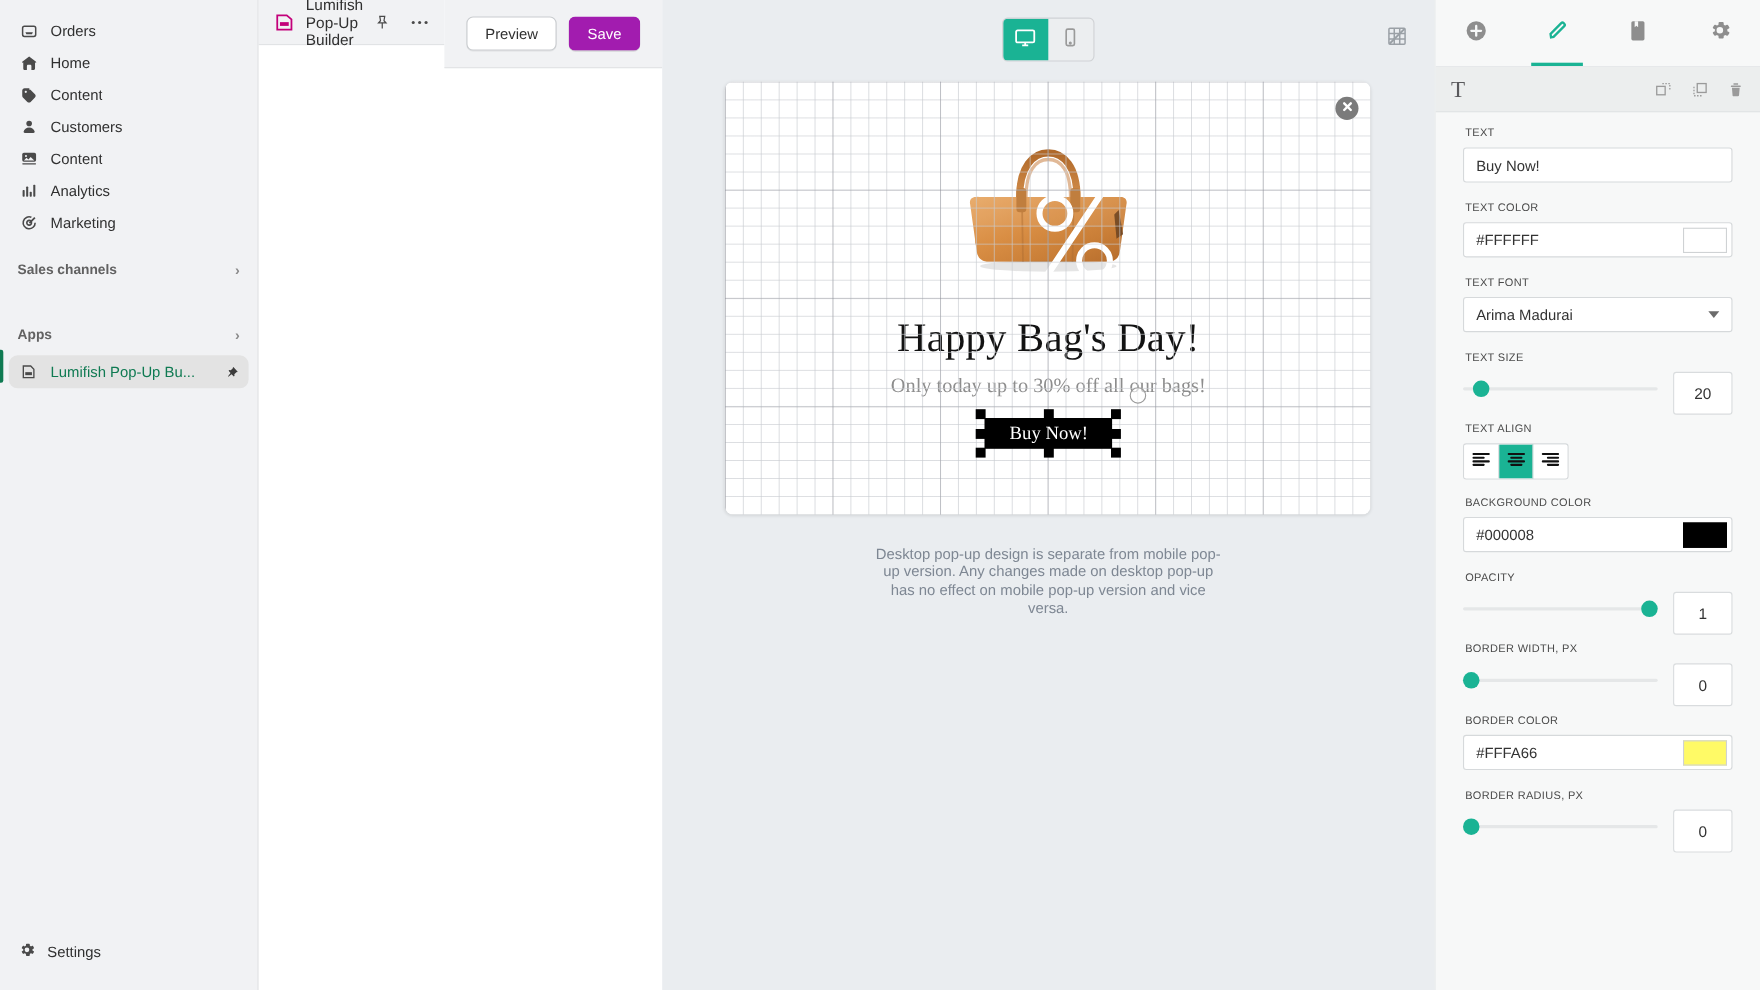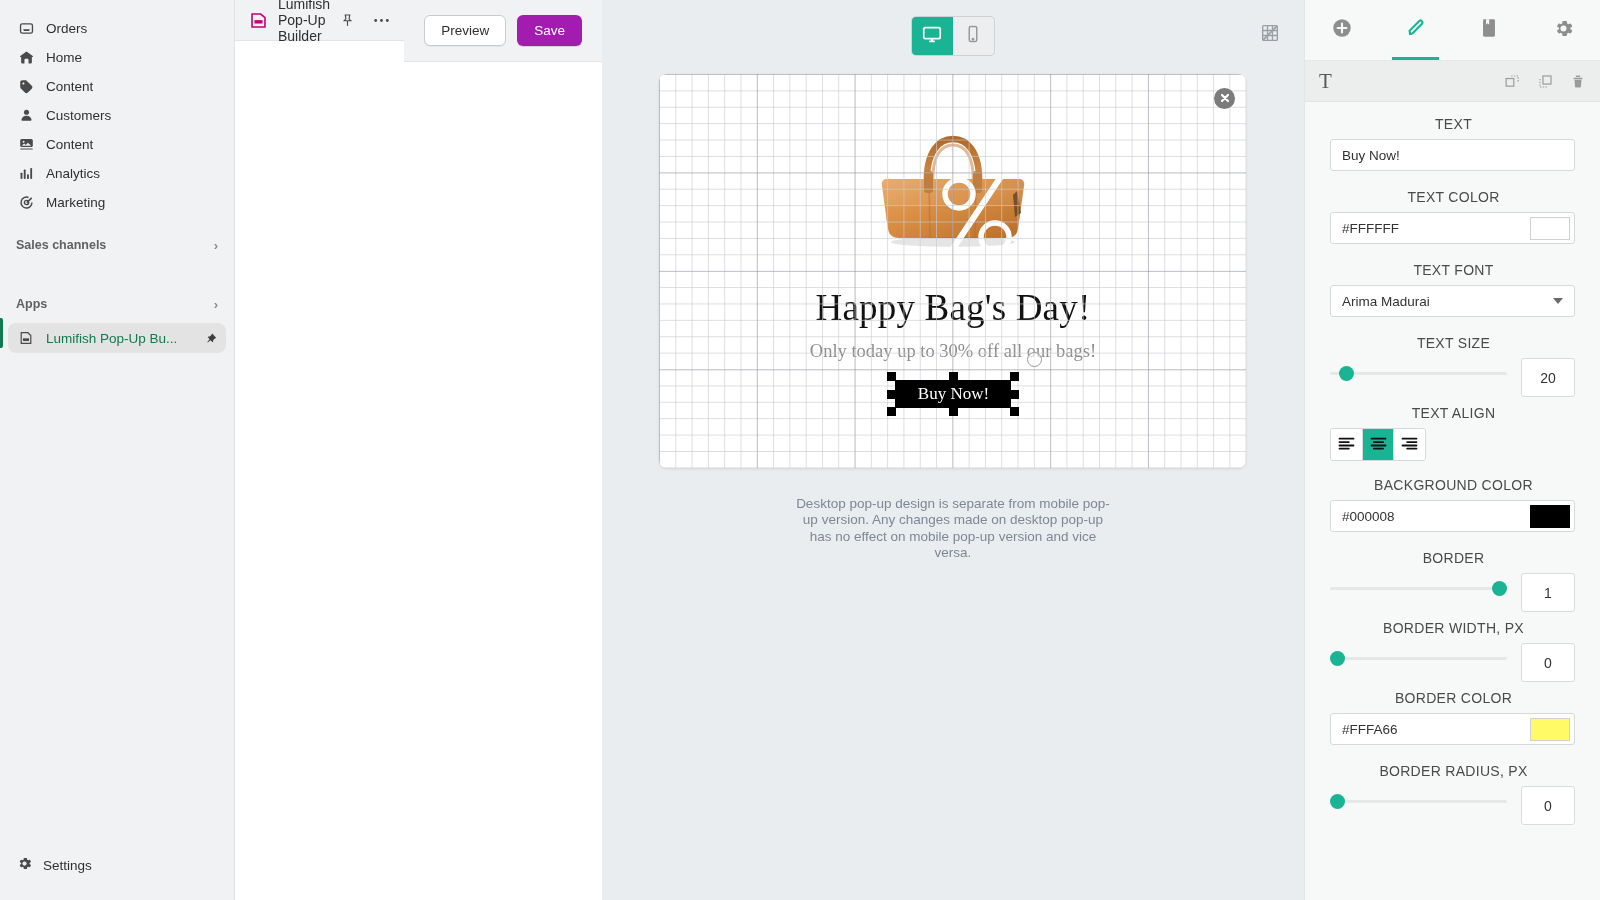--- a/index.html
+++ b/index.html
@@ -220,22 +220,22 @@
     display:flex; align-items:center; padding: 0 14px;
   }
   #elementbar .etype { font-family:"Liberation Serif", serif; font-size:21px; color:#59595c; line-height:1; }
   #elementbar .etools { margin-left:auto; display:flex; align-items:center; gap:16px; }
   #elementbar .etools span { cursor:pointer; display:flex; align-items:center; justify-content:center; color:#9a9a9a; }
 
   #panelbody { flex:1 1 auto; overflow:hidden; padding: 14px 25px 0 25px; }
 
   .field { margin-bottom: 0; }
   .flabel {
-    font-size: 14px; color:#4a4a4a; letter-spacing:.3px;
-    margin: 0 0 7px 2px; display:block;text-align:center;
+    font-size: 10px; color:#4a4a4a; letter-spacing:.3px;
+    margin: 0 0 7px 2px; display:block;
   }
   .fgap { height: 18px; }
   .finput {
     width: 100%; height: 32px;
     background:#ffffff; border:1px solid #d6d9db; border-radius:3px;
     display:flex; align-items:center; padding: 0 11px;
     font-size: 13.5px; color:#333;
   }
   .finput.withswatch { padding-right: 4px; justify-content: space-between; }
   .swatch { width: 40px; height: 23px; border:1px solid #cfd2d4; flex:0 0 40px; }
@@ -649,21 +649,21 @@
         <div class="field">
           <span class="flabel">BACKGROUND COLOR</span>
           <div class="finput withswatch">
             <span>#000008</span>
             <span class="swatch" style="background:#000000;border-color:#000"></span>
           </div>
         </div>
         <div class="fgap"></div>
 
         <div class="field">
-          <span class="flabel">BORDER</span>
+          <span class="flabel">OPACITY</span>
           <div class="sliderrow">
             <span class="slider">
               <span class="track"></span>
               <span class="knob" style="left:calc(100% - 15px)"></span>
             </span>
             <span class="numbox">1</span>
           </div>
         </div>
         <div style="height:8px"></div>
 

